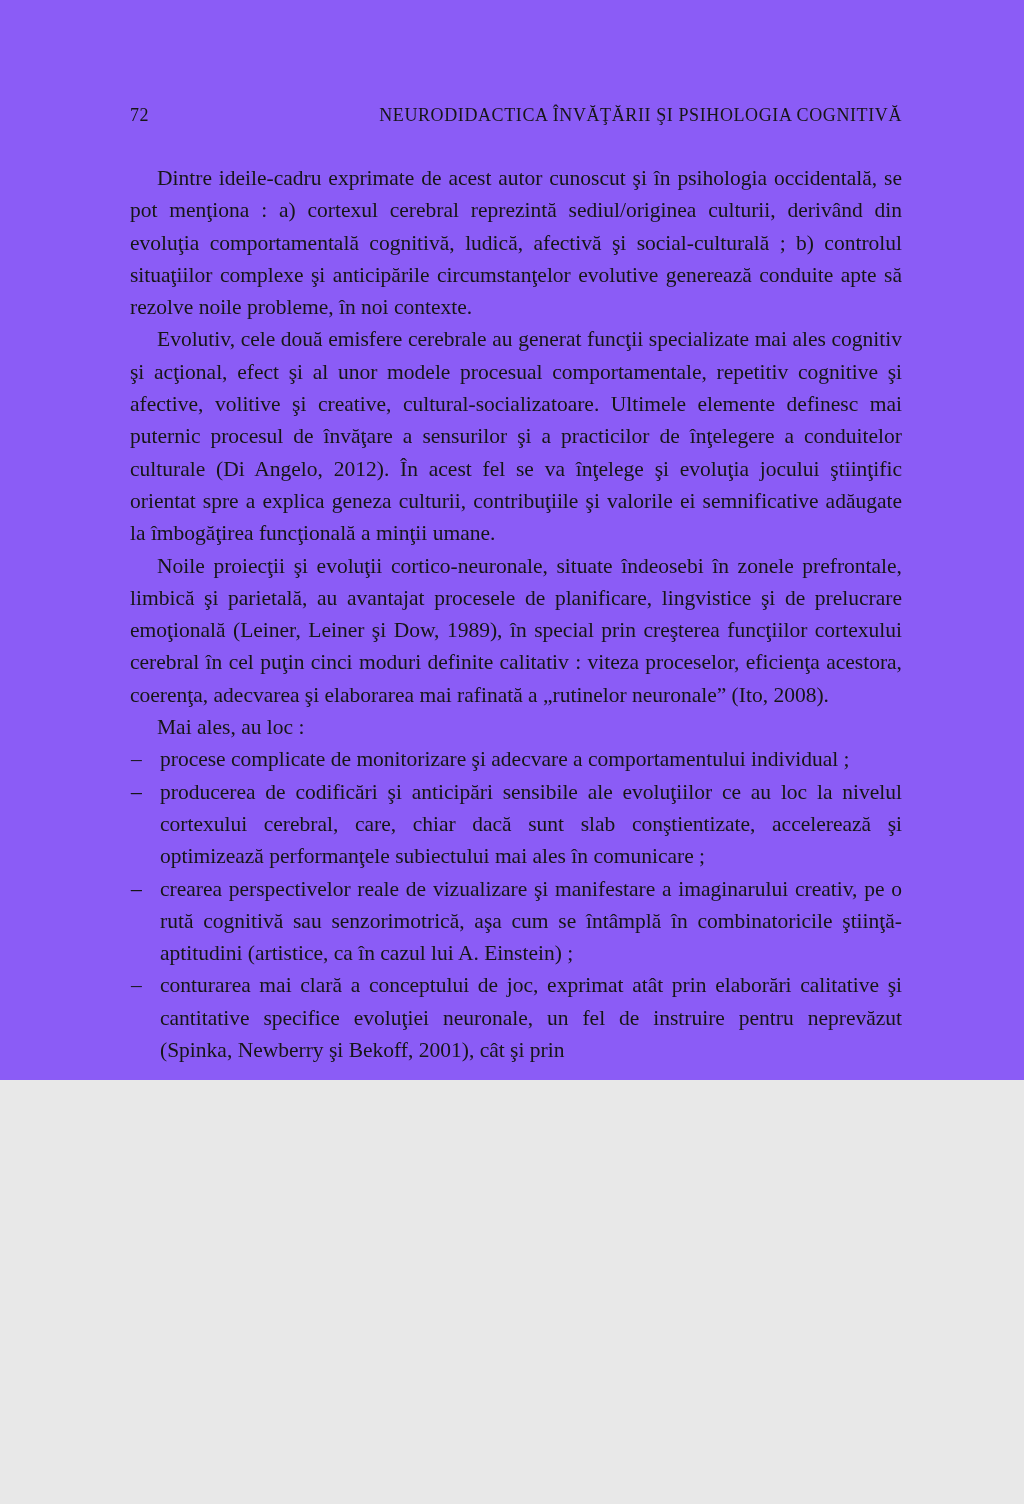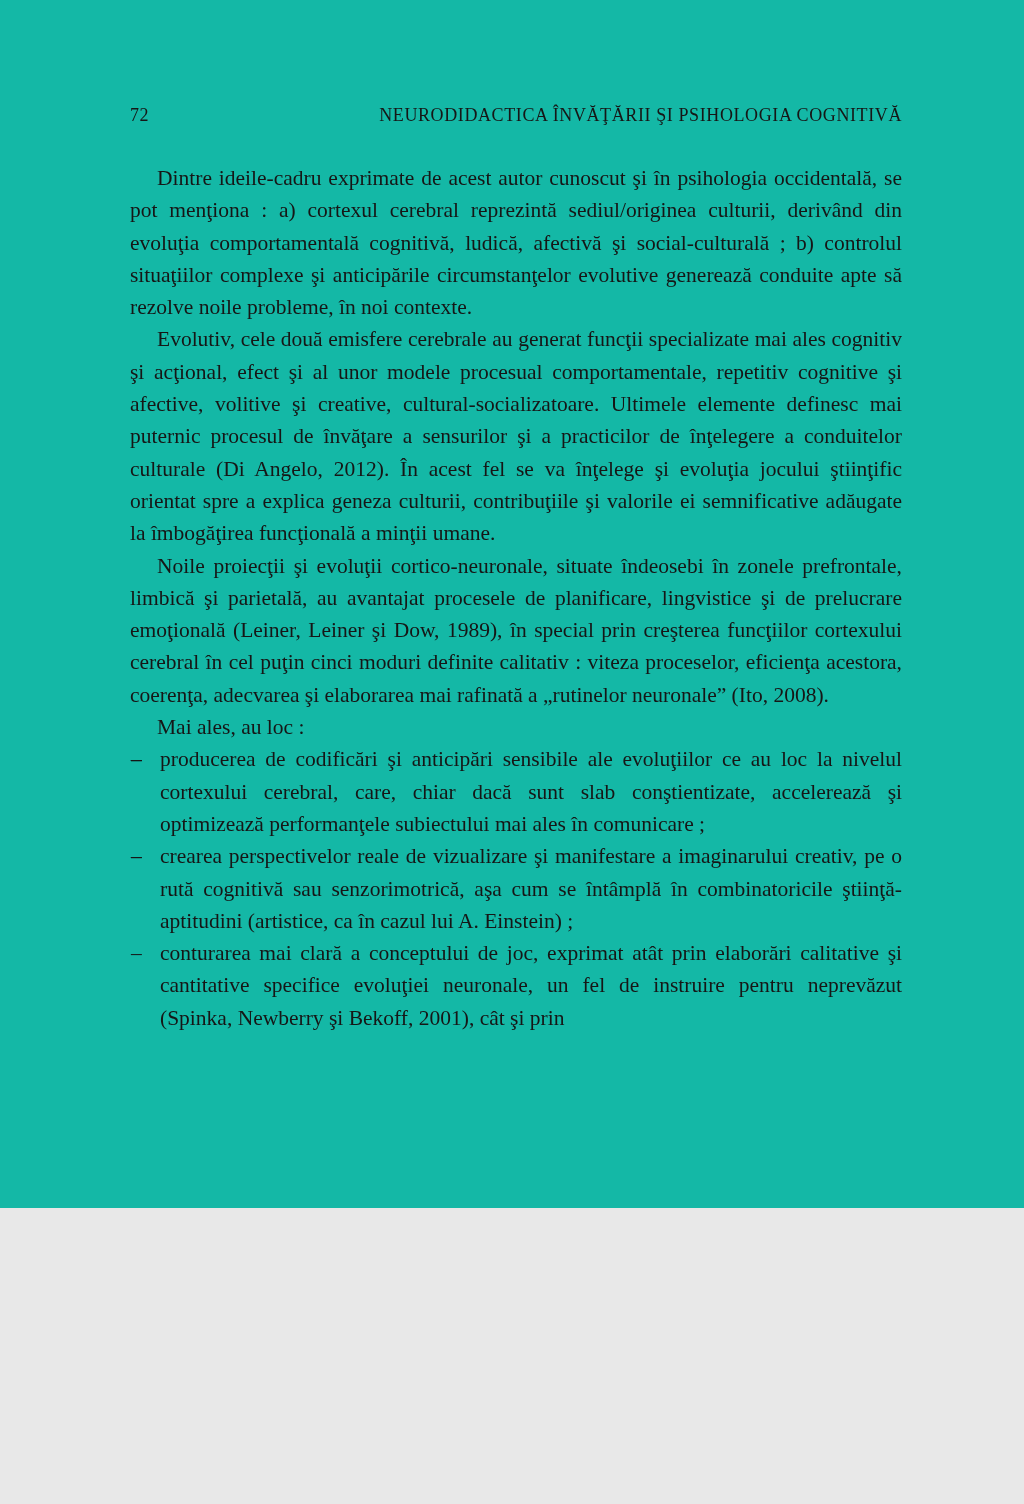--- a/index.html
+++ b/index.html
@@ -1,20 +1,20 @@
 <!DOCTYPE html>
 <html><head>
 <meta charset="utf-8">
 <style>
   * { box-sizing: border-box; }
   html, body { margin: 0; padding: 0; background: #e8e8e8; }
   .page {
     width: 1024px;
-    height: 1208px;
-    background: #14b8a6;
+    height: 1080px;
+    background: #8b5cf6;
     position: relative;
     font-family: "Liberation Serif", "DejaVu Serif", serif;
     color: #161616;
     overflow: hidden;
   }
   .content {
     position: absolute;
     left: 130px;
     top: 104px;
     width: 772px;
@@ -75,20 +75,21 @@
 
     <div class="body-text">
       <p>Dintre ideile-cadru exprimate de acest autor cunoscut şi în psihologia occidentală, se pot menţiona : a) cortexul cerebral reprezintă sediul/originea culturii, derivând din evoluţia comportamentală cognitivă, ludică, afectivă şi social-culturală ; b) controlul situaţiilor complexe şi anticipările circumstanţelor evolutive generează conduite apte să rezolve noile probleme, în noi contexte.</p>
       <p>Evolutiv, cele două emisfere cerebrale au generat funcţii specializate mai ales cognitiv şi acţional, efect şi al unor modele procesual comportamentale, repetitiv cognitive şi afective, volitive şi creative, cultural-socializatoare. Ultimele elemente definesc mai puternic procesul de învăţare a sensurilor şi a practicilor de înţelegere a conduitelor culturale (Di Angelo, 2012). În acest fel se va înţelege şi evoluţia jocului ştiinţific orientat spre a explica geneza culturii, contribuţiile şi valorile ei semnificative adăugate la îmbogăţirea funcţională a minţii umane.</p>
       <p>Noile proiecţii şi evoluţii cortico-neuronale, situate îndeosebi în zonele prefrontale, limbică şi parietală, au avantajat procesele de planificare, lingvistice şi de prelucrare emoţională (Leiner, Leiner şi Dow, 1989), în special prin creşterea funcţiilor cortexului cerebral în cel puţin cinci moduri definite calitativ : viteza proceselor, eficienţa acestora, coerenţa, adecvarea şi elaborarea mai rafinată a „rutinelor neuronale” (Ito, 2008).</p>
       <p>Mai ales, au loc :</p>
 
       <ul class="dash-list">
         <li>
           <span class="marker">–</span>
+          <span>procese complicate de monitorizare şi adecvare a comportamentului individual ;</span>
         </li>
         <li>
           <span class="marker">–</span>
         </li>
         <li>
           <span class="marker">–</span>
           <span>producerea de codificări şi anticipări sensibile ale evoluţiilor ce au loc la nivelul cortexului cerebral, care, chiar dacă sunt slab conştientizate, accelerează şi optimizează performanţele subiectului mai ales în comunicare ;</span>
         </li>
         <li>
           <span class="marker">–</span>

